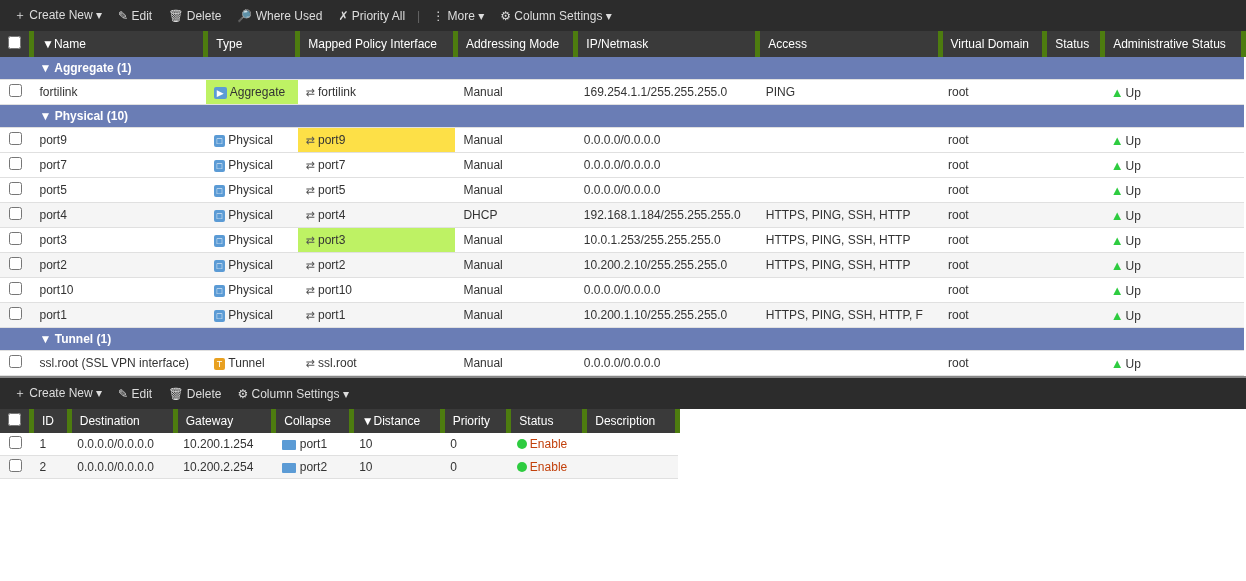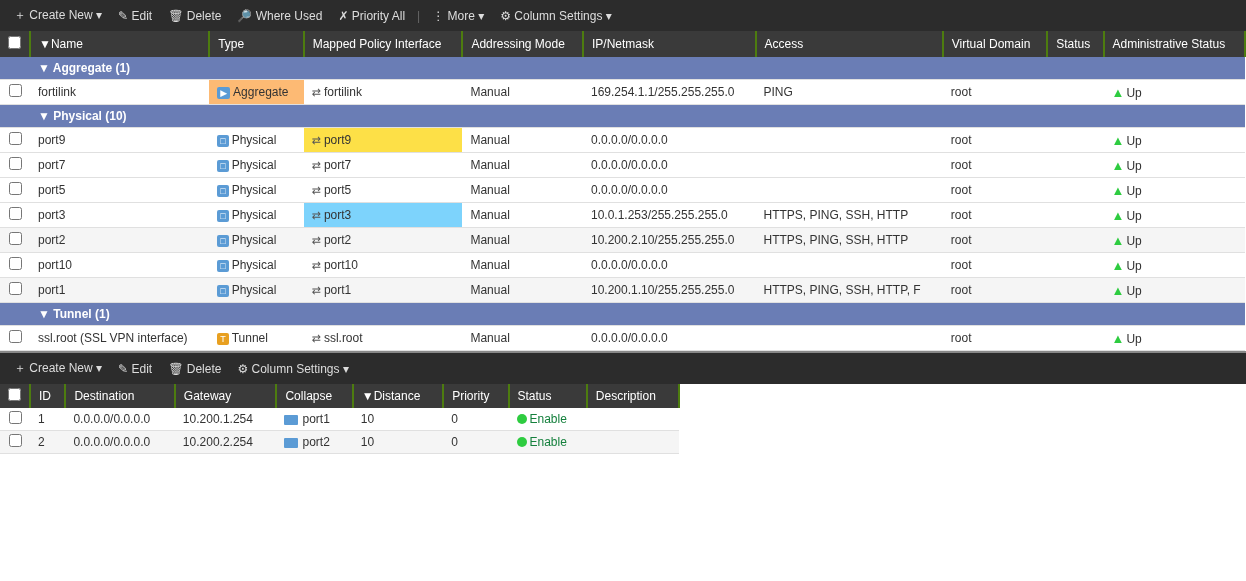--- a/index.html
+++ b/index.html
@@ -32,21 +32,21 @@
     
     .main-table-wrapper { overflow-x: auto; }
     table { width: 100%; border-collapse: collapse; font-size: 12px; }
     th {
       background: #3a3a3a;
       color: #fff;
       text-align: left;
       padding: 5px 8px;
       font-weight: normal;
       white-space: nowrap;
-      border-right: 2px solid #4d7c0f;
+      border-right: 5px solid #4d7c0f;
     }
     td {
       padding: 4px 8px;
       border-bottom: 1px solid #e0e0e0;
       white-space: nowrap;
     }
     tr:nth-child(even) td { background: #f9f9f9; }
     tr:nth-child(odd) td { background: #fff; }
 
     .group-header td {
@@ -89,21 +89,21 @@
       background: #3a3a3a;
       color: #fff;
       padding: 4px 8px;
     }
     .sub-table td { padding: 3px 8px; }
 
     .status-enable {
       display: inline-flex;
       align-items: center;
       gap: 3px;
-      color: #15803d;
+      color: #c2410c;
     }
     .status-dot {
       display: inline-block;
       width: 10px;
       height: 10px;
       background: #2ecc40;
       border-radius: 50%;
     }
 
     .port-icon {
@@ -149,21 +149,21 @@
     <tbody id="main-tbody">
     <tr class="group-header">
     <td class="checkbox-cell"></td>
     <td colspan="9">▼ Aggregate (1)</td>
   </tr>
         <tr>
       <td class="checkbox-cell" style="background:#fff">
         <input type="checkbox" style="">
       </td>
       <td style="background:#fff">fortilink</td>
-      <td style="background:#fdba74">
+      <td style="background:#bef264">
         <span class="icon-aggregate">▶</span>Aggregate
       </td>
       <td style="background:#fff">
         <span class="icon-map">⇄</span>fortilink
       </td>
       <td style="background:#fff">Manual</td>
       <td style="background:#fff">169.254.1.1/255.255.255.0</td>
       <td style="background:#fff">PING</td>
       <td style="background:#fff">root</td>
       <td style="background:#fff"></td>
@@ -229,28 +229,48 @@
       <td style="background:#fff">Manual</td>
       <td style="background:#fff">0.0.0.0/0.0.0.0</td>
       <td style="background:#fff"></td>
       <td style="background:#fff">root</td>
       <td style="background:#fff"></td>
       <td style="background:#fff">
         <span class="arrow-up">▲</span>Up
       </td>
     </tr>
         <tr>
+      <td class="checkbox-cell" style="background:#f5f5f5">
+        <input type="checkbox" style="">
+      </td>
+      <td style="background:#f5f5f5">port4</td>
+      <td style="background:#f5f5f5">
+        <span class="icon-physical">□</span>Physical
+      </td>
+      <td style="background:#f5f5f5">
+        <span class="icon-map">⇄</span>port4
+      </td>
+      <td style="background:#f5f5f5">DHCP</td>
+      <td style="background:#f5f5f5">192.168.1.184/255.255.255.0</td>
+      <td style="background:#f5f5f5">HTTPS, PING, SSH, HTTP</td>
+      <td style="background:#f5f5f5">root</td>
+      <td style="background:#f5f5f5"></td>
+      <td style="background:#f5f5f5">
+        <span class="arrow-up">▲</span>Up
+      </td>
+    </tr>
+        <tr>
       <td class="checkbox-cell" style="background:#fff">
         <input type="checkbox" style="">
       </td>
       <td style="background:#fff">port3</td>
       <td style="background:#fff">
         <span class="icon-physical">□</span>Physical
       </td>
-      <td style="background:#7dd3fc">
+      <td style="background:#bef264">
         <span class="icon-map">⇄</span>port3
       </td>
       <td style="background:#fff">Manual</td>
       <td style="background:#fff">10.0.1.253/255.255.255.0</td>
       <td style="background:#fff">HTTPS, PING, SSH, HTTP</td>
       <td style="background:#fff">root</td>
       <td style="background:#fff"></td>
       <td style="background:#fff">
         <span class="arrow-up">▲</span>Up
       </td>

